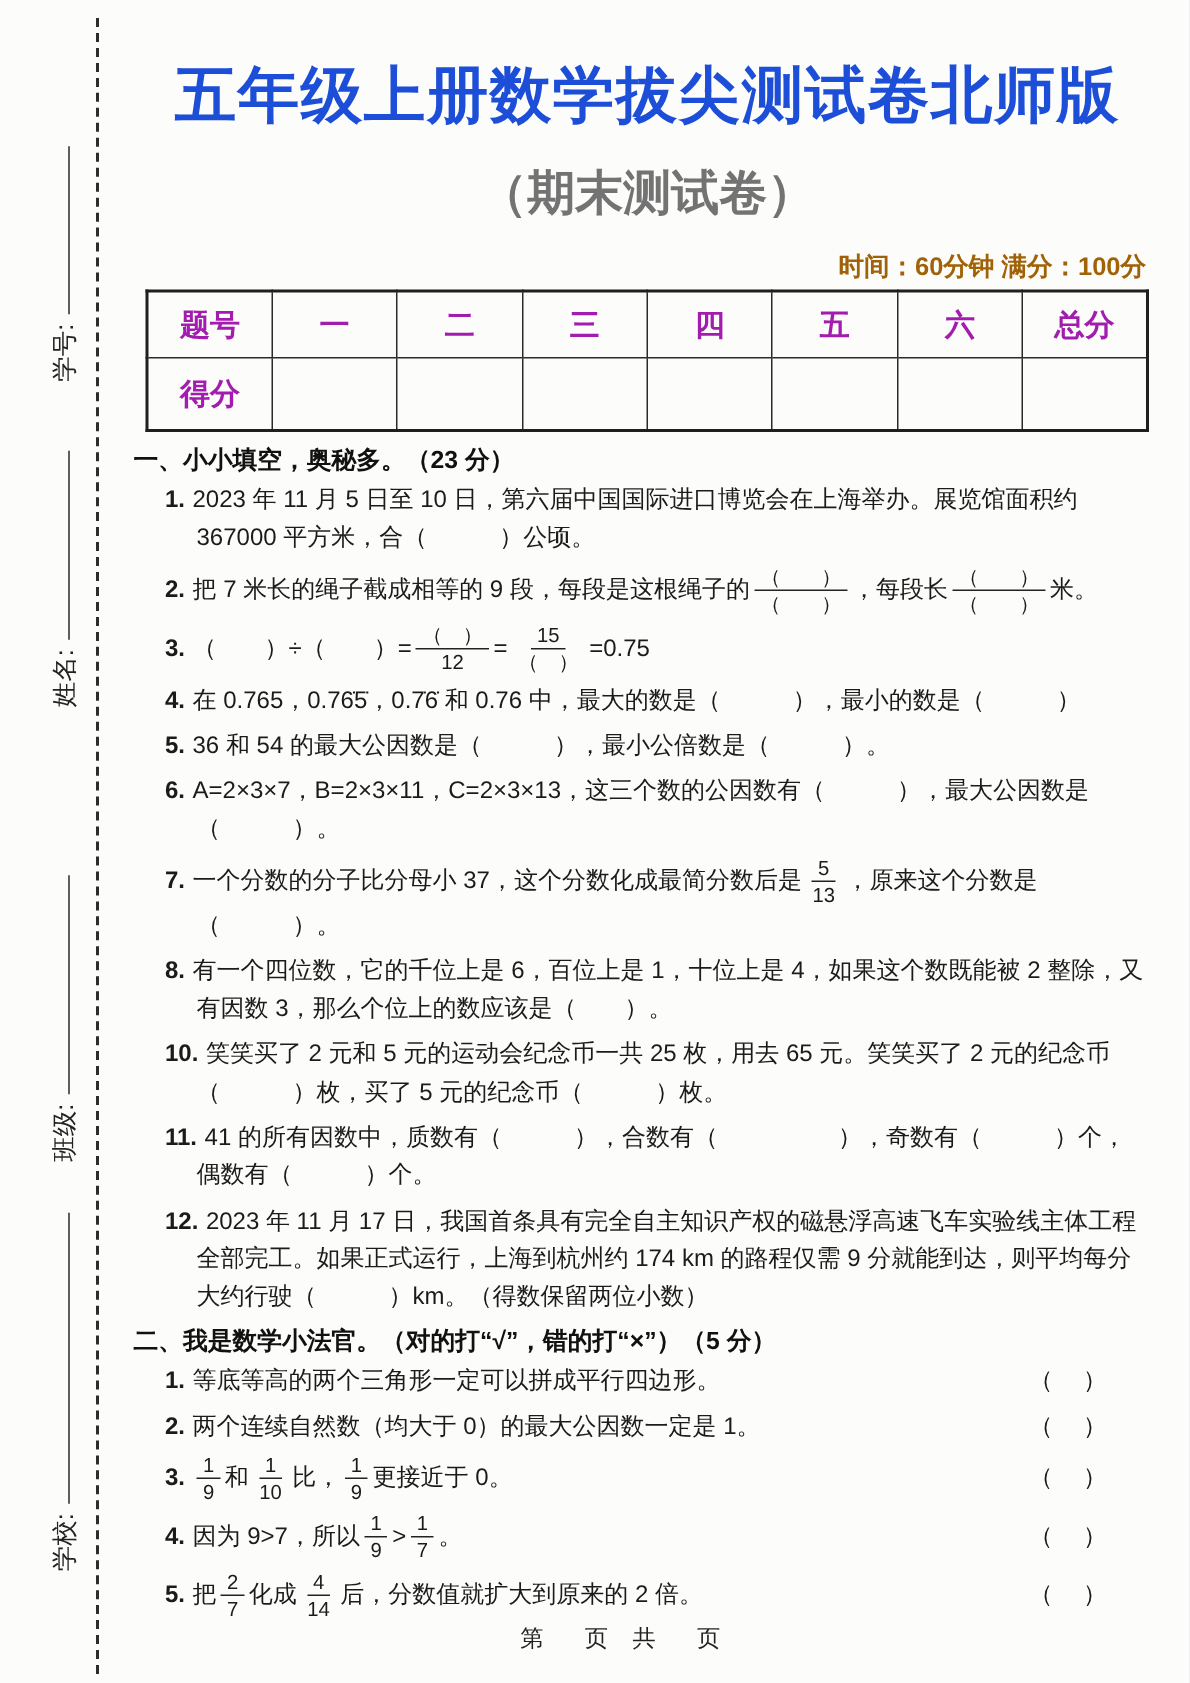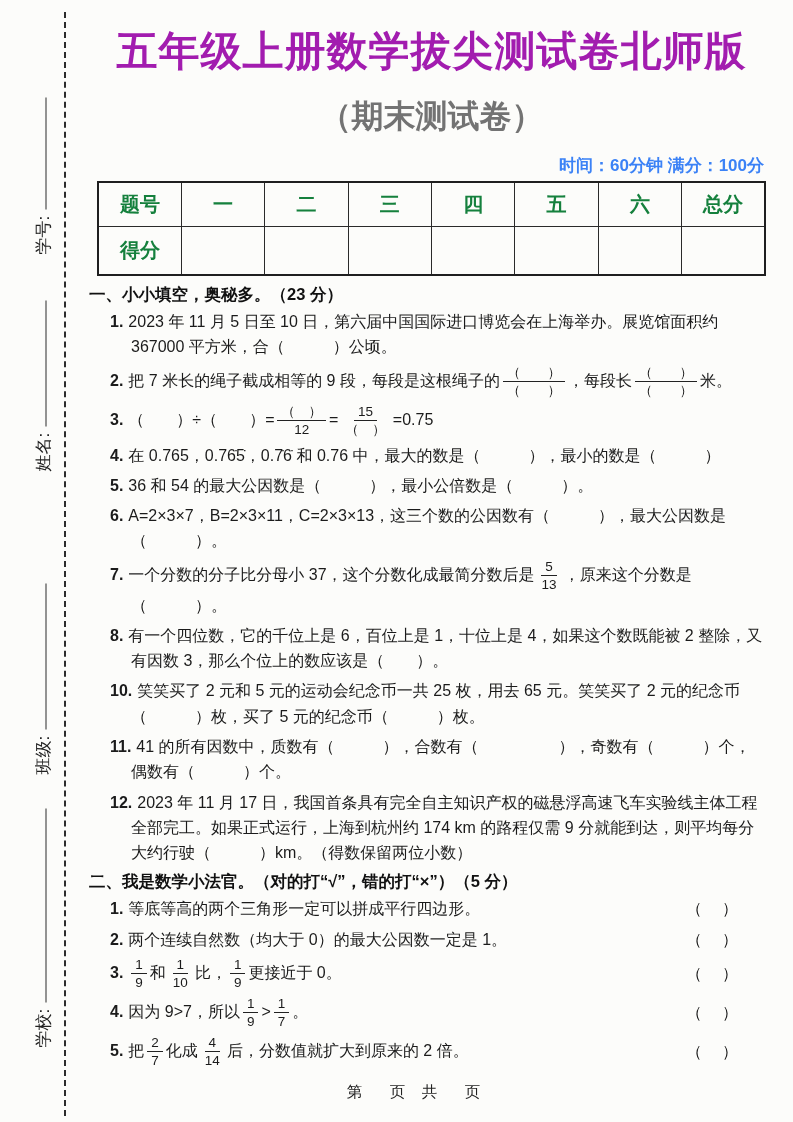--- a/index.html
+++ b/index.html
@@ -23,36 +23,37 @@
   .margin-item .blank-line {
     display:inline-block; height:1px; border-bottom:1.6px solid #2a2a2a;
     margin-left:6px; transform:translateY(3px);
   }
 
   
   .content { position:absolute; left:97px; top:24px; width:669px; }
 
   .paper-title {
     text-align:center; font-size:41px; font-weight:900; letter-spacing:1px;
-    color:#a21caf;
+    color:#1d4ed8;
+    margin-top:12px;
   }
   .paper-subtitle {
     text-align:center; font-size:32px; font-weight:800; margin-top:16px; color:#737373;
   }
   .meta-line {
-    text-align:right; font-size:17px; font-weight:600; margin:15px 2px 4px 0; color:#3b82f6;
+    text-align:right; font-size:17px; font-weight:600; margin:15px 2px 4px 0; color:#a16207;
   }
 
   table.score-table {
     width:100%; border-collapse:collapse; table-layout:fixed;
     border:2.5px solid #1f1f1f; margin-bottom:8px;
   }
   table.score-table td {
     border:1.5px solid #2a2a2a; text-align:center; vertical-align:middle;
-    font-size:20px; font-weight:600; color:#15803d;
+    font-size:20px; font-weight:600; color:#a21caf;
   }
   tr.score-head td { height:44px; }
   tr.score-row  td { height:49px; }
 
   
   .qsection { margin-top:6px; }
   .sec-heading {
     font-size:16.5px; font-weight:800; margin:4px 0 3px -8px; color:#111;
   }
   .question { padding-left:34px; font-size:16px; line-height:1.58; margin:1px 0 5px; }

